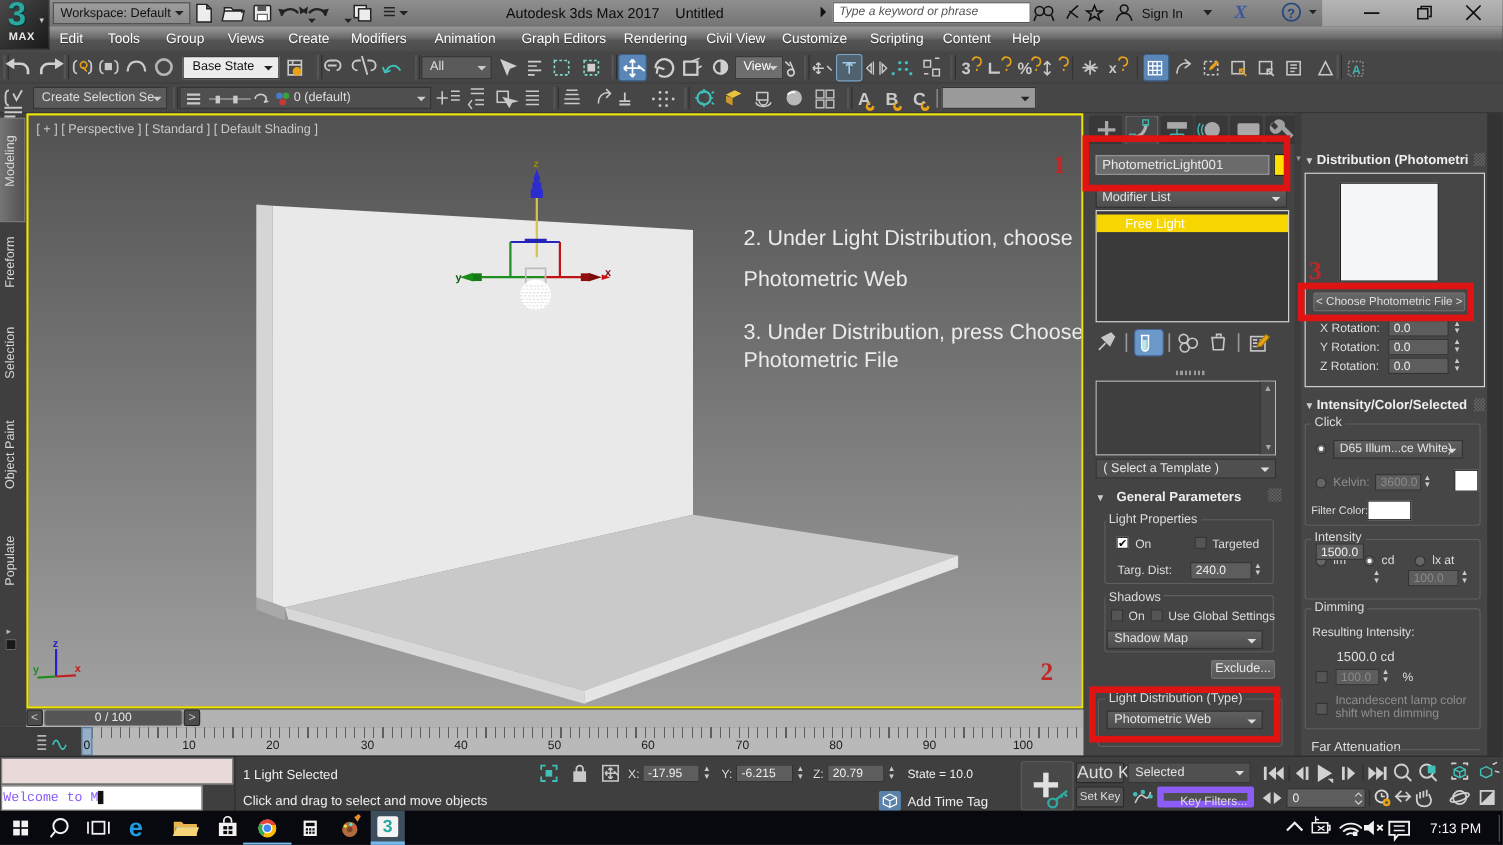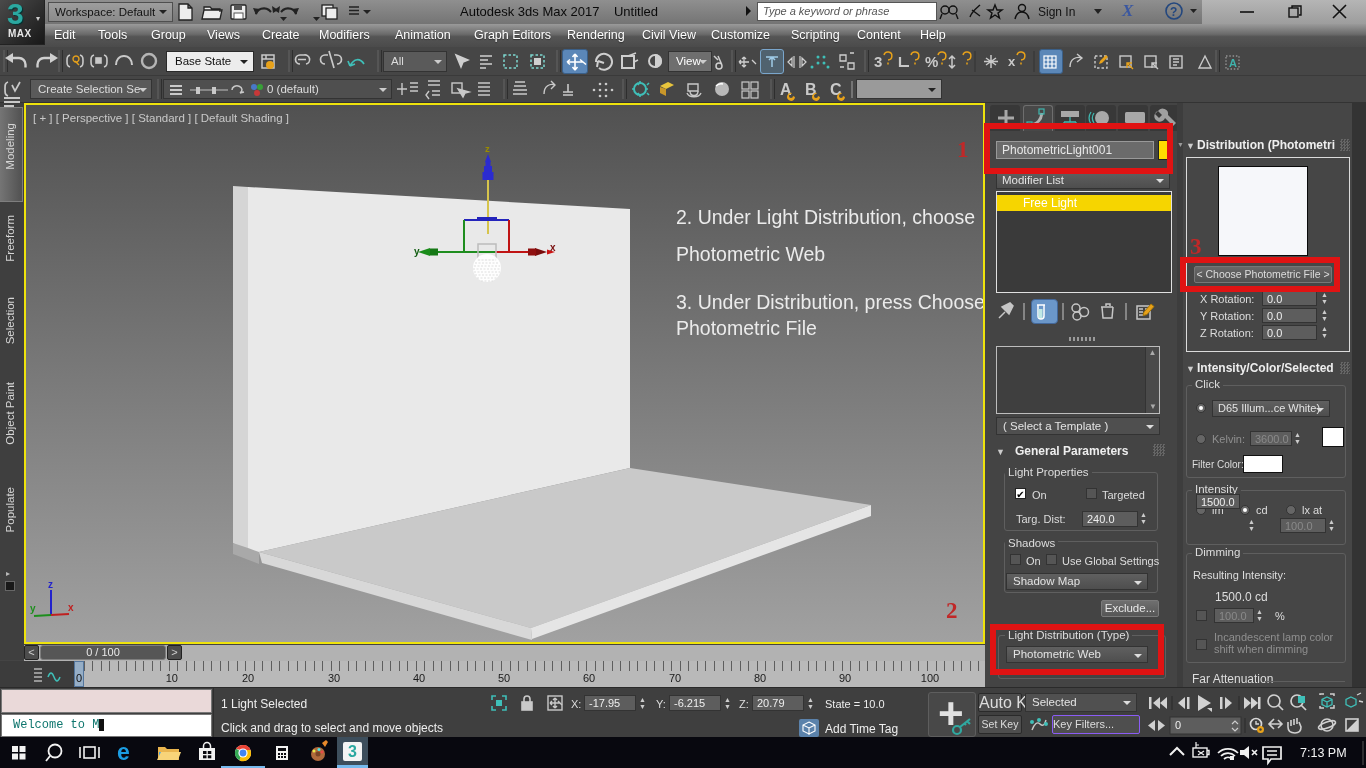--- a/index.html
+++ b/index.html
@@ -605,21 +605,21 @@
   <span class="abs" style="left:745px;width:30px;text-align:center">80</span>
   <span class="abs" style="left:830px;width:30px;text-align:center">90</span>
   <span class="abs" style="left:915px;width:30px;text-align:center">100</span>
  </div>
  <div class="abs" style="left:74px;top:0;width:10px;height:26px;background:#96aec6;border:1px solid #53759c"></div>
  <div class="abs" style="left:74px;top:11px;width:10px;color:#111;font-size:11px;text-align:center">0</div>
 </div>
 
 <div id="statusbar">
  <div class="abs" style="left:1px;top:1px;width:211px;height:24px;background:#ead9d9;border:1px solid #777"></div>
- <div class="abs" style="left:1px;top:26px;width:211px;height:23px;background:#ffffff;border:1px solid #777;color:#0f766e;font-family:'Liberation Mono',monospace;font-size:12px;line-height:21px;padding-left:11px">Welcome to M<span style="border-left:5px solid #111;height:12px;display:inline-block;vertical-align:middle">&nbsp;</span></div>
+ <div class="abs" style="left:1px;top:26px;width:183px;height:23px;background:#ffffff;border:1px solid #777;color:#8b5cf6;font-family:'Liberation Mono',monospace;font-size:12px;line-height:21px;padding-left:1px">Welcome to M<span style="border-left:5px solid #111;height:12px;display:inline-block;vertical-align:middle">&nbsp;</span></div>
  <div class="abs" style="left:213px;top:0;width:1px;height:50px;background:#2e2e2e"></div>
  <div class="lab" style="left:221px;top:9px;font-size:12px;color:#eee">1 Light Selected</div>
  <div class="lab" style="left:221px;top:33px;font-size:12px;color:#eee">Click and drag to select and move objects</div>
  <svg class="abs" style="left:490px;top:6px" width="80" height="18" viewBox="0 0 80 18">
   <g stroke="#3fbfb8" stroke-width="1.6" fill="none">
    <path d="M2,6 v-4 h4 M12,2 h4 v4 M16,12 v4 h-4 M6,16 h-4 v-4"></path>
   </g>
   <rect x="6" y="6" width="6" height="6" fill="#3fbfb8"></rect>
   <g stroke="#c9c9c9" stroke-width="1.6" fill="none">
    <rect x="32" y="8" width="10" height="8" fill="#c9c9c9"></rect>
@@ -655,21 +655,21 @@
  </div>
  <div class="abs" style="left:978px;top:5px;width:44px;height:19px;background:#4e4e4e;border:1px solid #2a2a2a;border-radius:2px;color:#ddd;font-size:16px;text-align:center;line-height:17px;white-space:nowrap">Auto Key</div>
  <div class="abs" style="left:978px;top:27px;width:44px;height:19px;background:#4e4e4e;border:1px solid #2a2a2a;border-radius:2px;color:#ddd;font-size:10.5px;text-align:center;line-height:17px;white-space:nowrap">Set Key</div>
  <div class="ddown" style="left:1025px;top:5px;width:112px;height:19px;line-height:17px;padding-left:6px;background:#505050">Selected<span class="da"></span></div>
  <svg class="abs" style="left:1028px;top:28px" width="22" height="18" viewBox="0 0 22 18">
   <path d="M4,14 q4,-10 8,-6 q4,4 6,-4" stroke="#c9c9c9" stroke-width="1.4" fill="none"></path>
   <circle cx="4" cy="6" r="2" fill="#3fbfb8"></circle>
         <circle cx="11" cy="4" r="2" fill="#3fbfb8"></circle>
         <circle cx="18" cy="8" r="2" fill="#3fbfb8"></circle>
  </svg>
- <div class="abs" style="left:1052px;top:27px;width:88px;height:19px;background:#4e4e4e;border:1px solid #8b5cf6;border-radius:2px;color:#ddd;font-size:11px;text-align:left;line-height:17px;white-space:nowrap">Key Filters...</div>
+ <div class="abs" style="left:1052px;top:27px;width:88px;height:19px;background:#4e4e4e;border:6px solid #8b5cf6;border-radius:2px;color:#ddd;font-size:11px;text-align:right;line-height:17px;white-space:nowrap">Key Filters...</div>
 
  <svg class="abs" style="left:1144px;top:5px" width="125" height="19" viewBox="0 0 125 19">
   <g fill="#d2d2d2">
    <rect x="5" y="4" width="2.5" height="12"></rect>
    <polygon points="16,4 9,10 16,16"></polygon>
           <polygon points="23,4 16,10 23,16"></polygon>
    <polygon points="41,4 34,10 41,16"></polygon>
           <rect x="43" y="4" width="2.5" height="12"></rect>
    <polygon points="54,2 67,10 54,18"></polygon>
           <polygon points="63,15 68,15 68,19"></polygon>

